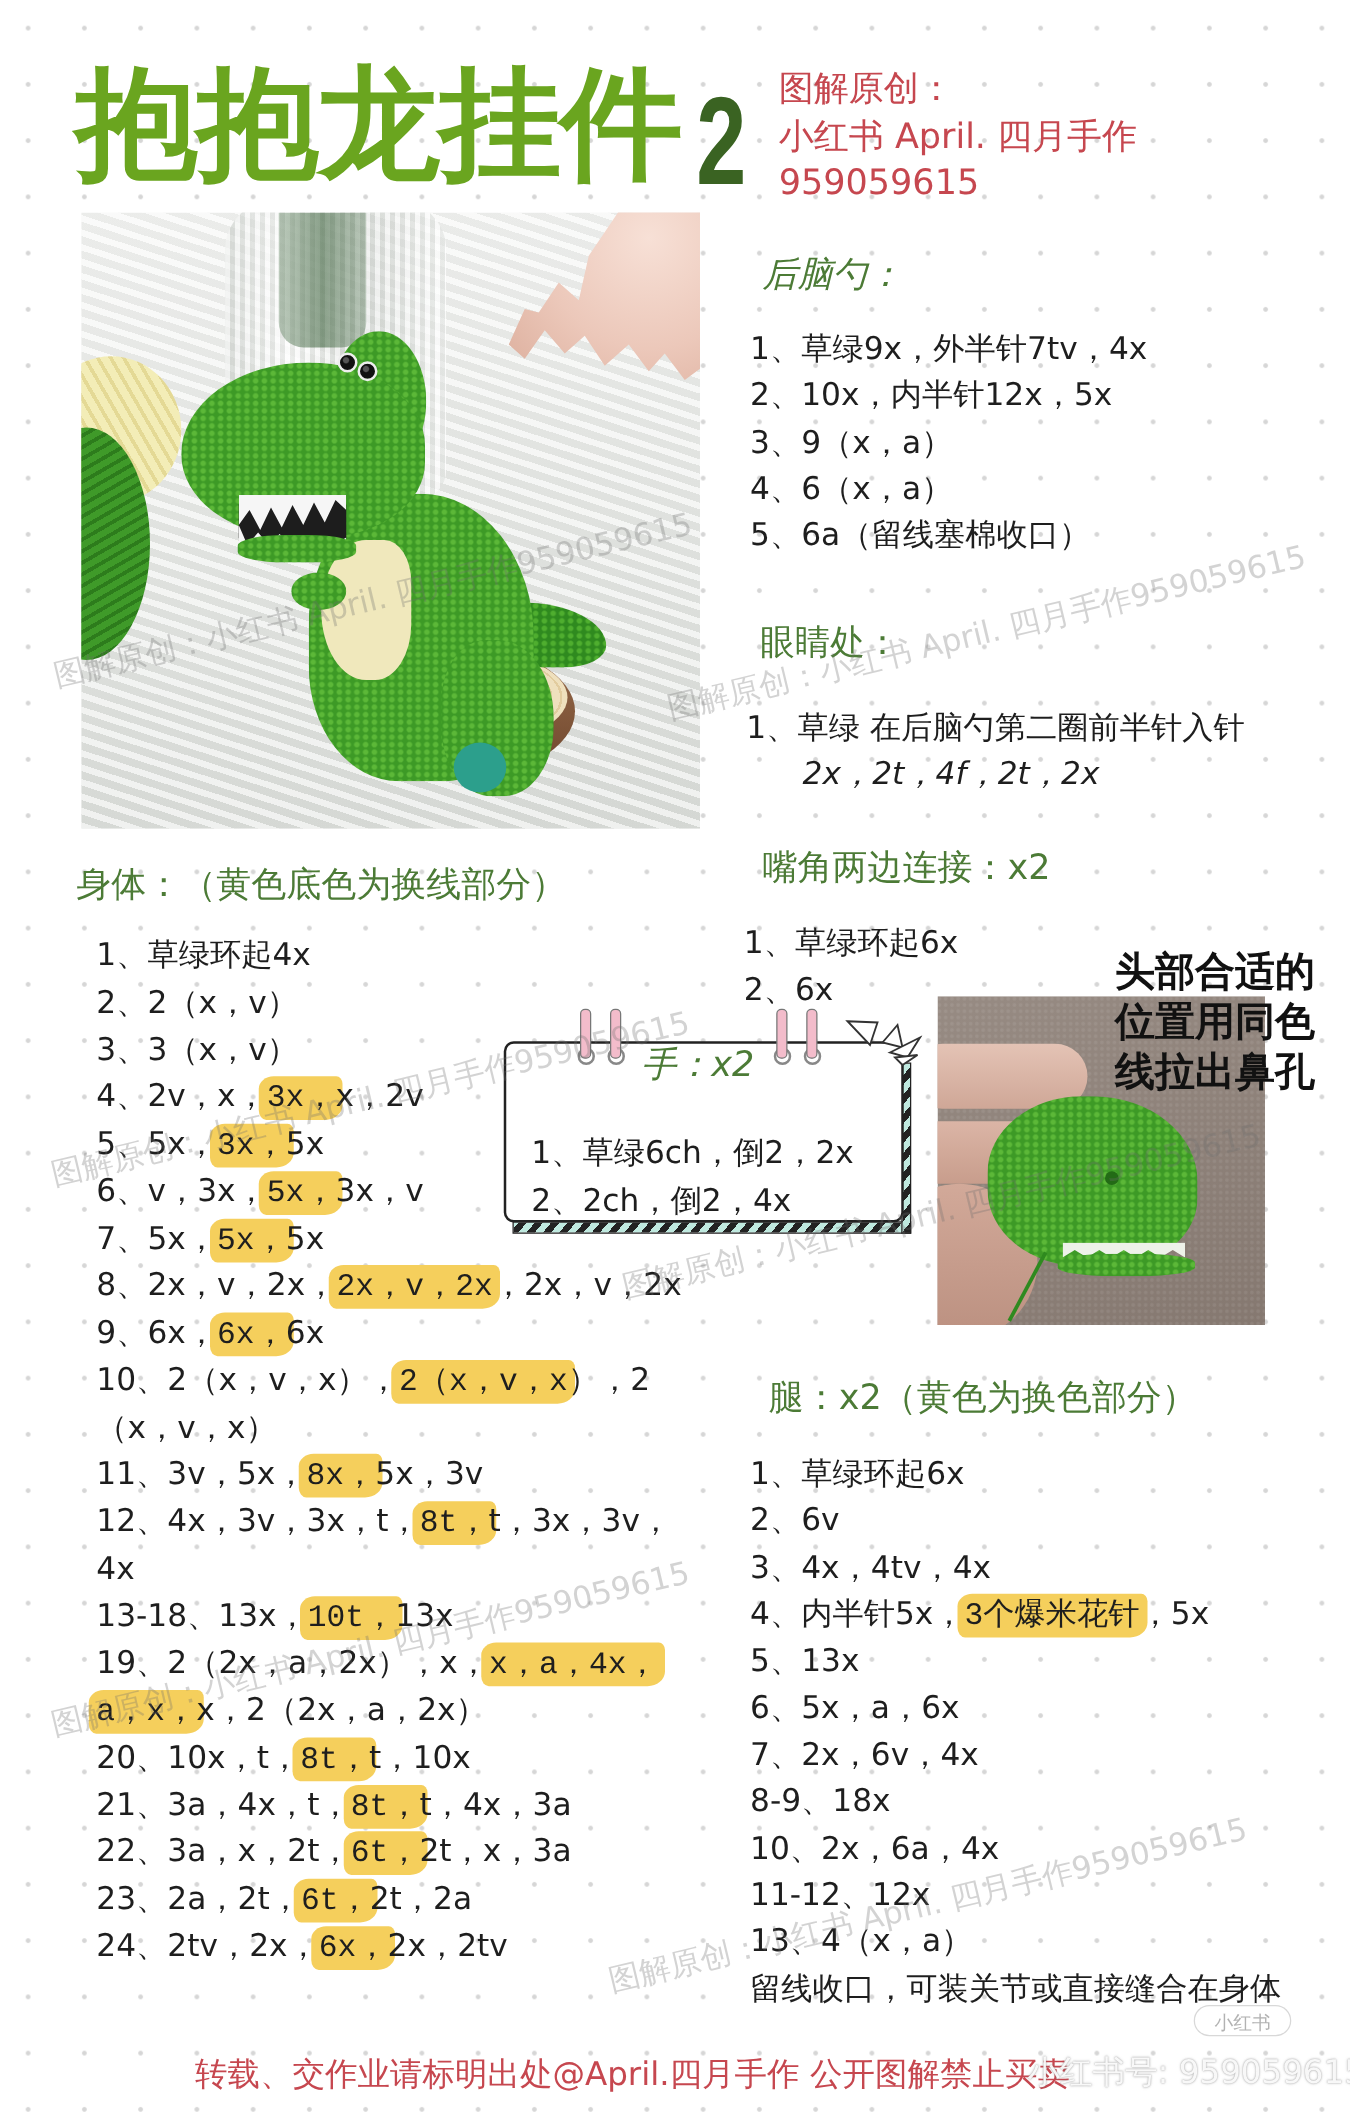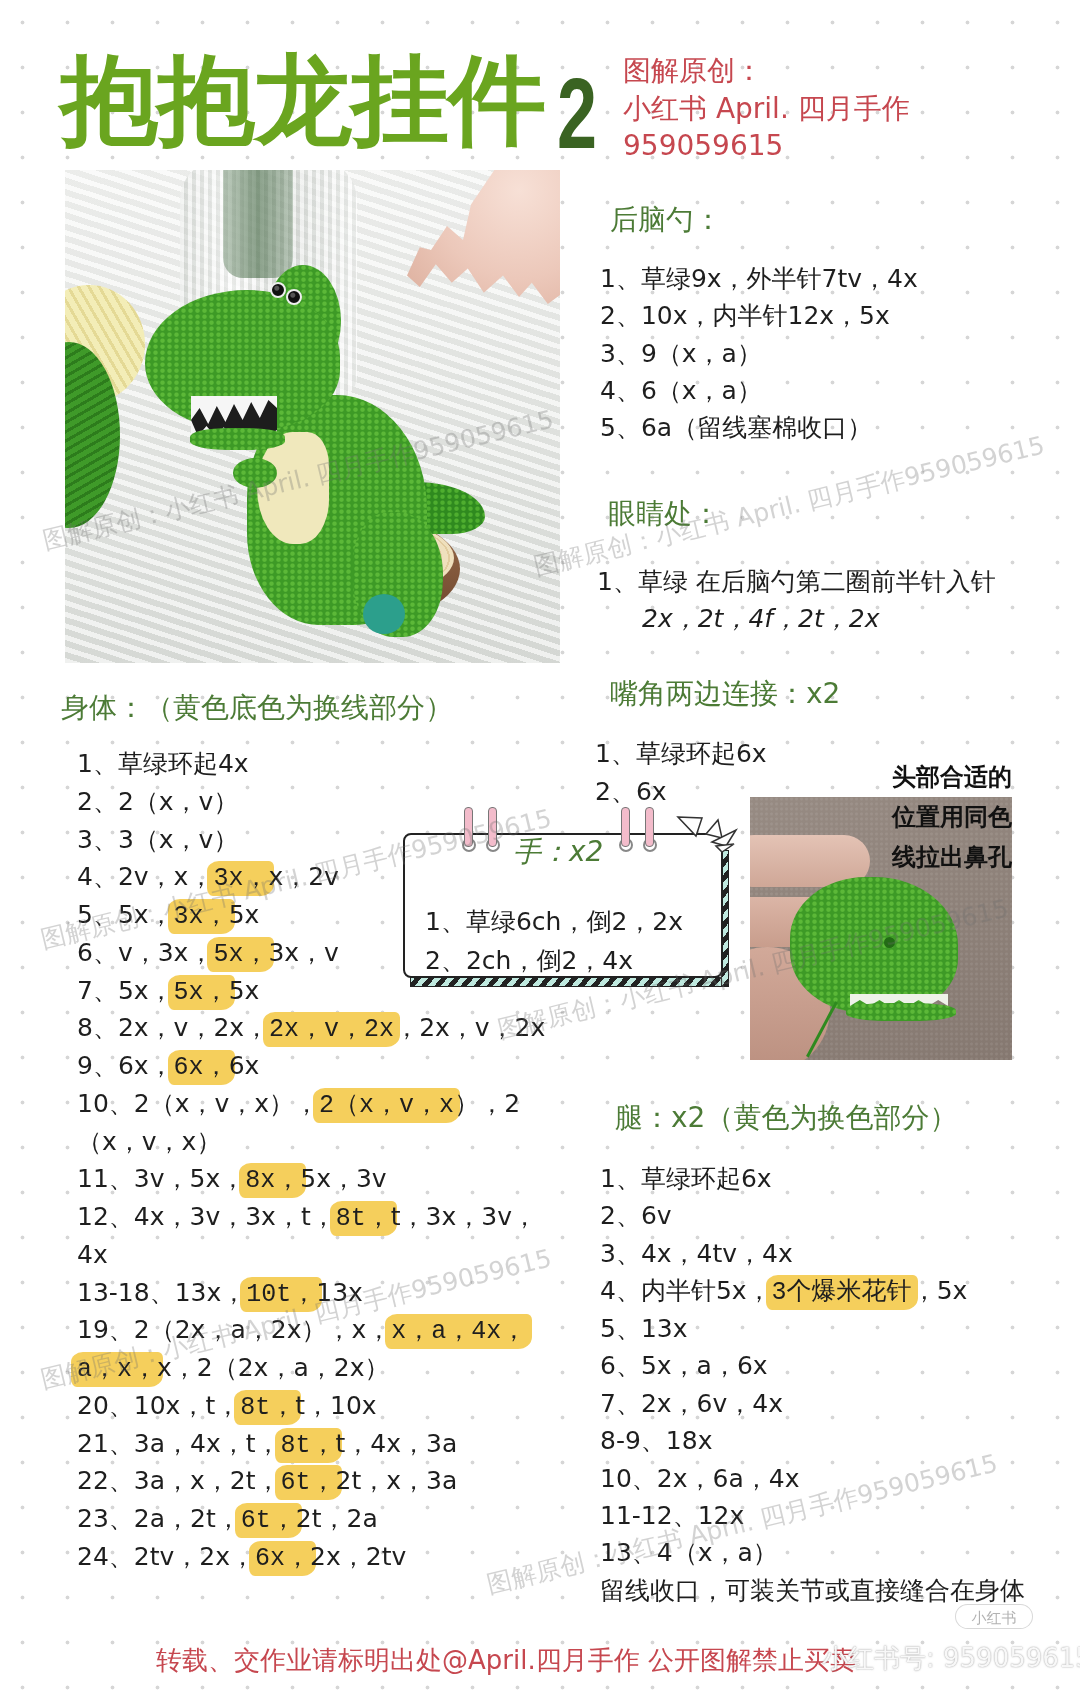--- a/index.html
+++ b/index.html
@@ -34,21 +34,21 @@
 .ring{width:9px;height:40px;top:807px;background:#f3bccb;border:1.5px solid #777;border-radius:4px;z-index:8;}
 .ring-hole{width:14px;height:14px;top:838px;border-radius:50%;background:#fff;border:2px solid #888;z-index:7;}
 
 
 .wm{position:absolute;font-size:25px;line-height:30px;color:rgba(110,110,110,.30);white-space:nowrap;transform-origin:0 100%;transform:rotate(-13.5deg);pointer-events:none;z-index:20;}
 
 
 .footer-notice{left:156px;top:1642px;font-size:26px;line-height:36px;color:var(--credit-red,#c6474f);white-space:nowrap;z-index:3;}
 .footer-wm{left:822px;top:1640px;font-size:26px;line-height:36px;color:rgba(255,255,255,.92);text-shadow:0 0 2px rgba(120,120,120,.55),0 0 1px rgba(120,120,120,.5);white-space:nowrap;z-index:4;}
 .logo-pill{left:955px;top:1604px;width:78px;height:25px;border-radius:14px;background:rgba(255,255,255,.8);border:1px solid rgba(190,190,190,.6);color:rgba(170,170,170,.9);font-size:15px;line-height:26px;text-align:center;z-index:4;}
-.nose-caption{left:892px;top:757px;font-size:24px;line-height:40px;font-weight:bold;color:#111;white-space:nowrap;z-index:9;}
+.nose-caption{left:892px;top:757px;font-size:32px;line-height:40px;font-weight:bold;color:#111;white-space:nowrap;z-index:9;}
 </style>
 </head>
 <body>
 
 <div class="page">
 
   <div class="abs title">抱抱龙挂件</div>
   <div class="abs title-suffix">2</div>
   <div class="abs credits">
     <div>图解原创：</div>
@@ -73,21 +73,21 @@
     <div class="shape knit" style="left:168px;top:288px;width:44px;height:30px;border-radius:50%;"></div>
     <div class="shape knit" style="left:200px;top:95px;width:76px;height:112px;border-radius:50%;"></div>
     <div class="shape knit" style="left:80px;top:120px;width:195px;height:140px;border-radius:55% 50% 45% 50%;"></div>
     <div class="shape" style="left:126px;top:228px;width:86px;height:38px;background:#1d1d1d;border-radius:6px;"></div>
     <div class="shape" style="left:126px;top:226px;width:86px;height:40px;background:#f6f6f6;clip-path:polygon(0 0,100% 0,100% 30%,90% 10%,80% 55%,70% 15%,60% 60%,50% 20%,40% 65%,30% 25%,20% 70%,10% 30%,0 60%,8% 100%,18% 75%,28% 100%,38% 78%,48% 100%,58% 80%,68% 100%,78% 82%,88% 100%,100% 85%,100% 100%,0 100%);"></div>
     <div class="shape knit" style="left:125px;top:258px;width:95px;height:22px;border-radius:40%;"></div>
     <div class="shape" style="left:205px;top:112px;width:16px;height:16px;border-radius:50%;background:radial-gradient(circle at 40% 35%,#555 0 2px,#111 3px);border:2px solid #eee;"></div>
     <div class="shape" style="left:221px;top:119px;width:16px;height:16px;border-radius:50%;background:radial-gradient(circle at 40% 35%,#555 0 2px,#111 3px);border:2px solid #eee;"></div>
   </div>
 
-  <div class="sec-title" style="left:610px;top:203px;">后脑勺：</div>
+  <div class="sec-title" style="left:610px;top:203px;font-style:italic;">后脑勺：</div>
   <div class="rows" style="left:600px;top:260px;--lh:37.3px;">
       <div class="row"><span class="seg">1、草绿9x，外半针7tv，4x</span></div>
       <div class="row"><span class="seg">2、10x，内半针12x，5x</span></div>
       <div class="row"><span class="seg">3、9（x，a）</span></div>
       <div class="row"><span class="seg">4、6（x，a）</span></div>
       <div class="row"><span class="seg">5、6a（留线塞棉收口）</span></div>
     </div>
 
   <div class="sec-title" style="left:608px;top:497px;">眼睛处：</div>
   <div class="rows" style="left:597px;top:563px;--lh:37px;">

